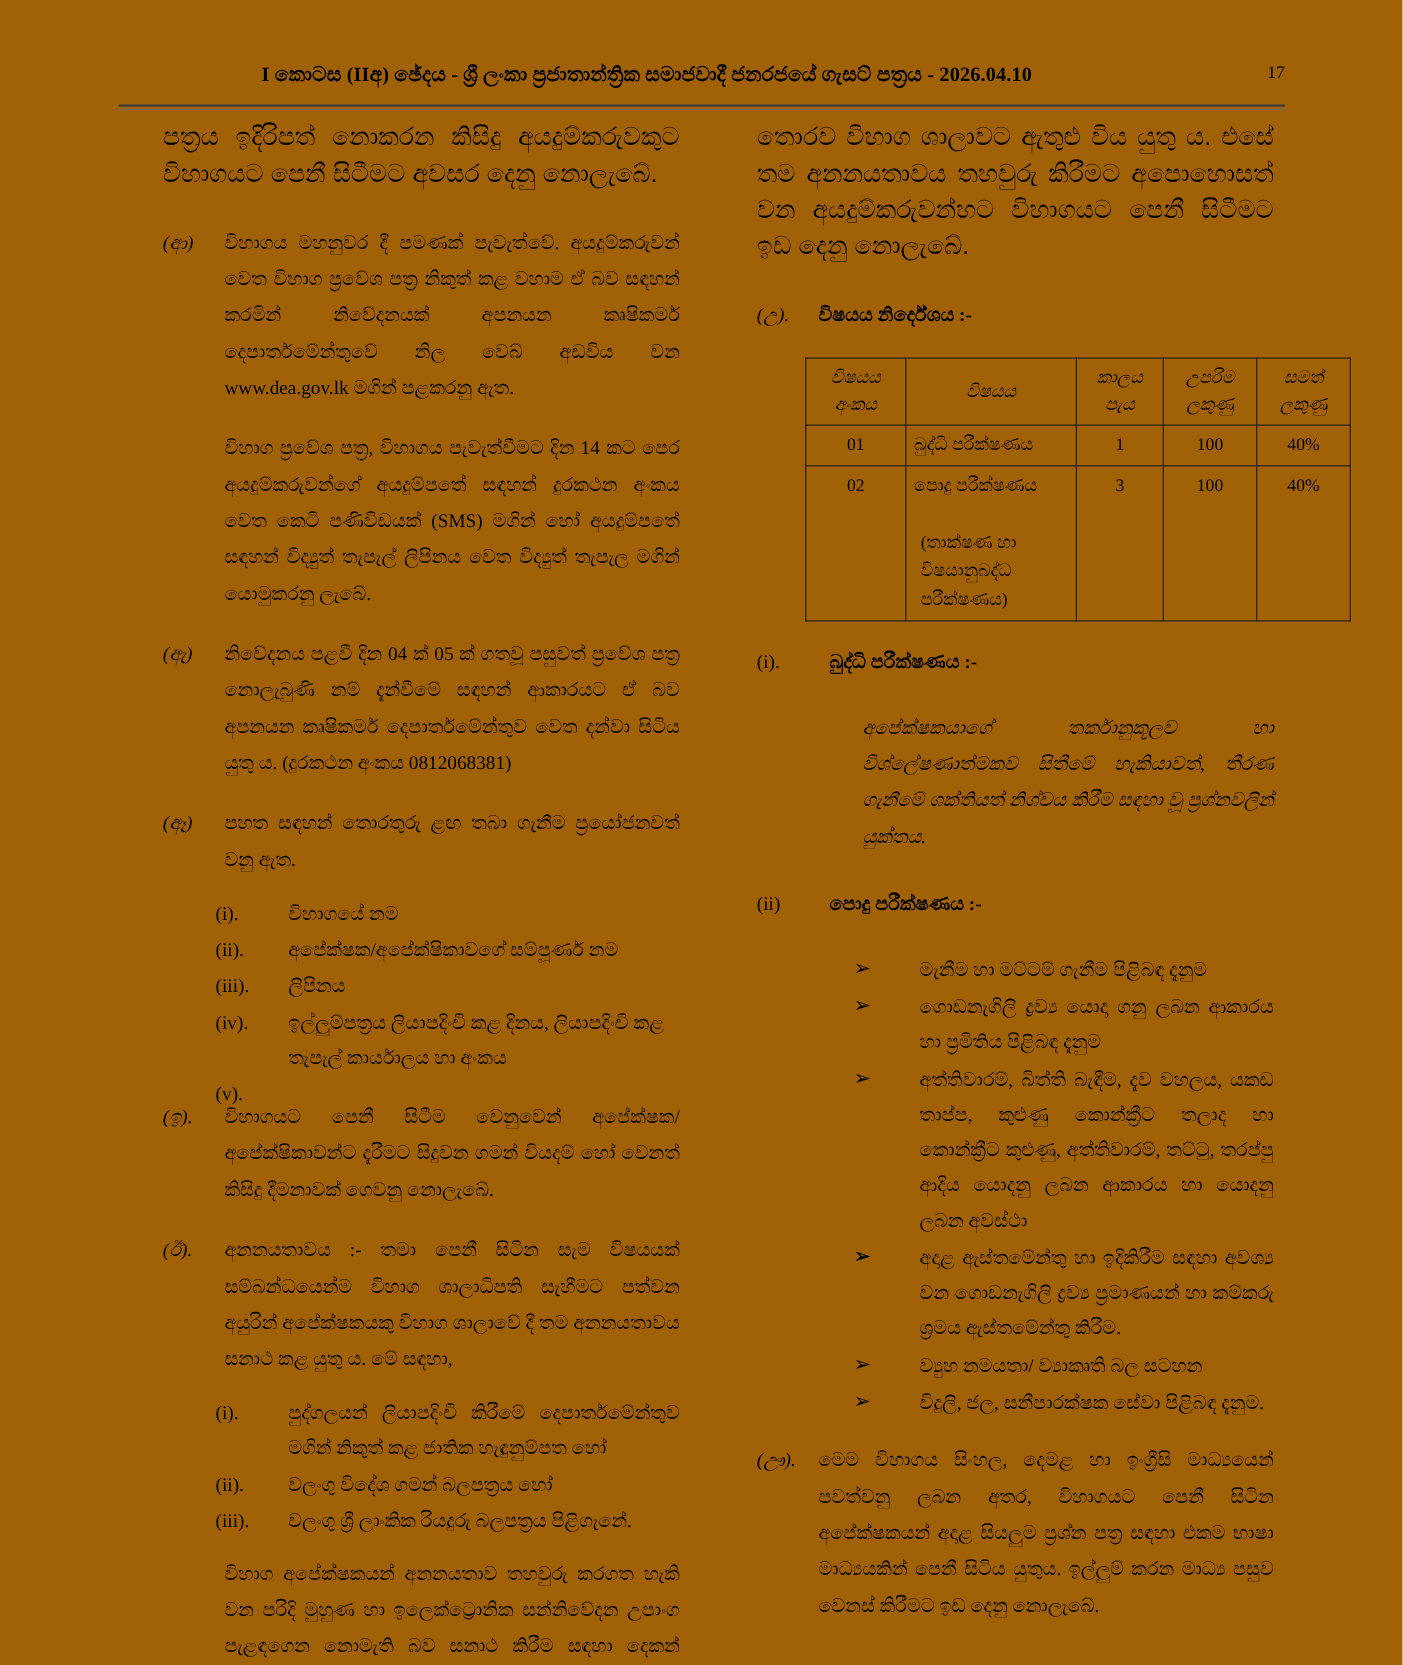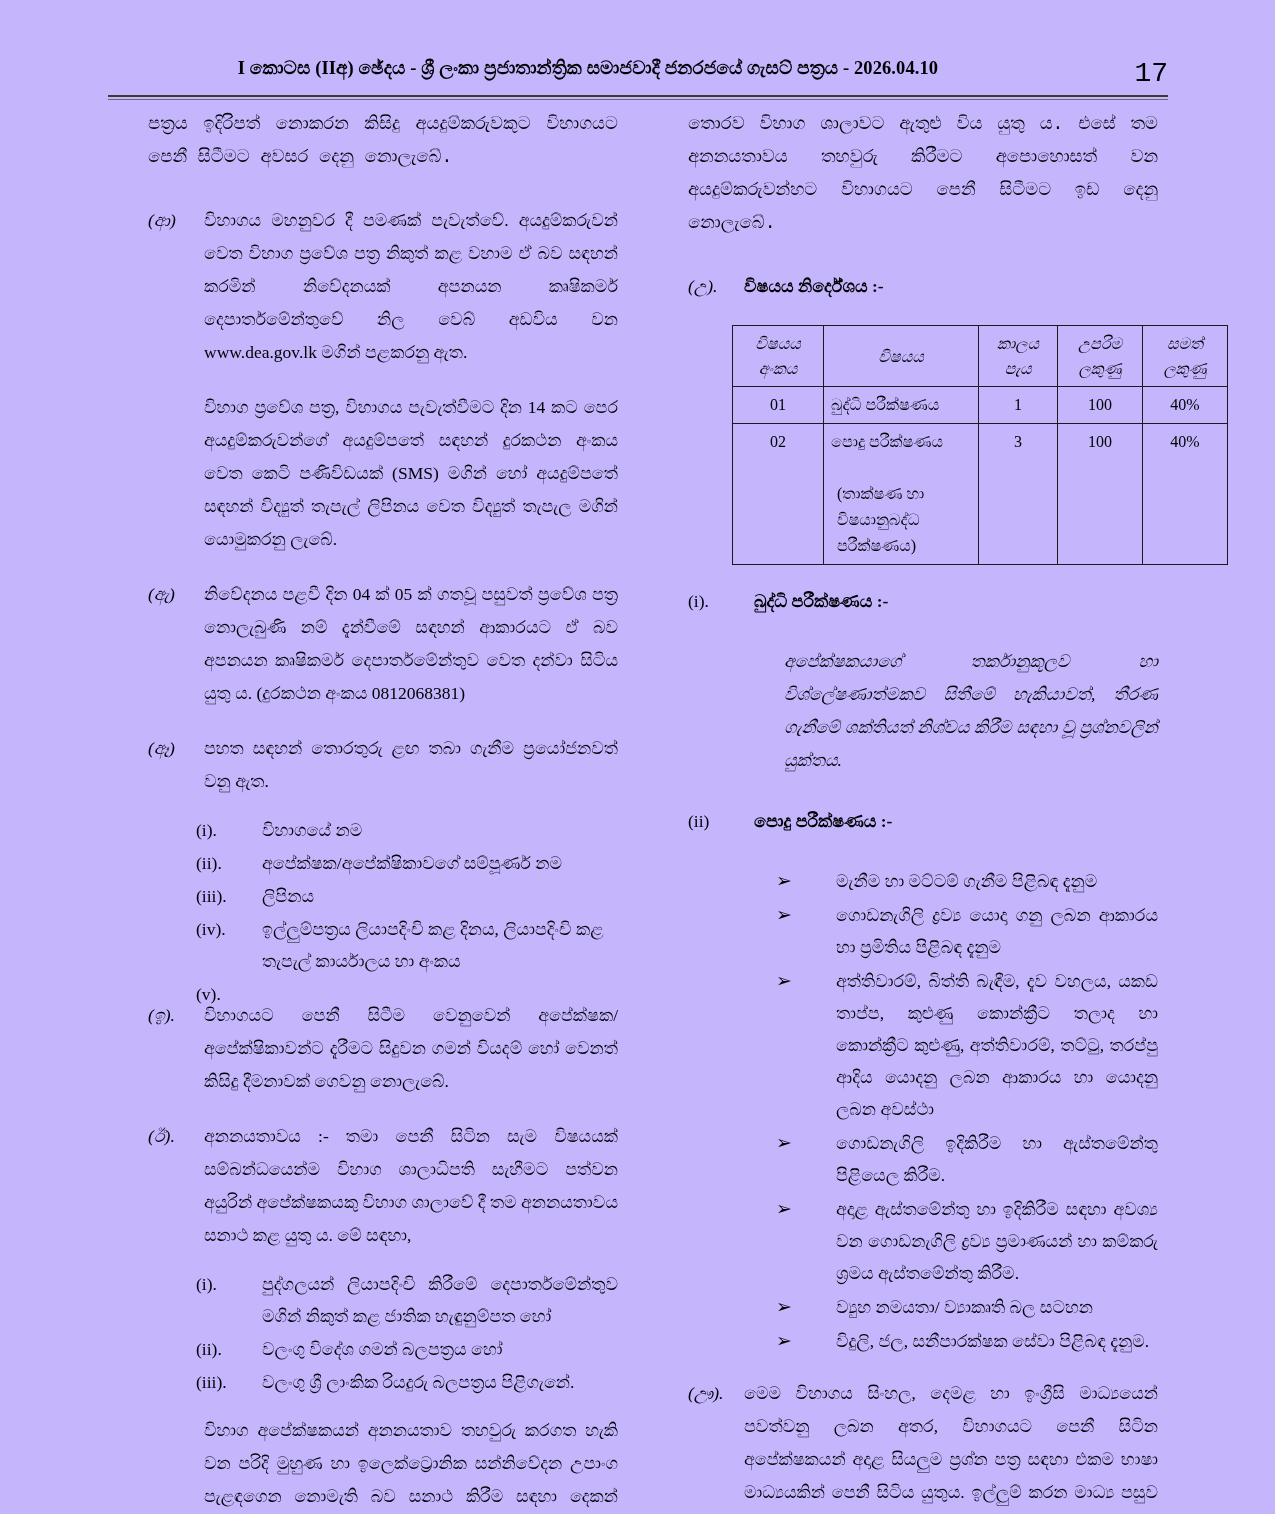--- a/index.html
+++ b/index.html
@@ -8,21 +8,21 @@
     background: #ffffff;
   }
   body {
     font-family: "Liberation Serif", serif;
     color: #000000;
   }
   #page {
     position: relative;
     width: 1275px;
     height: 1514px;
-    background: #c4b5fd;
+    background: #a16207;
     box-sizing: border-box;
     overflow: hidden;
   }
 
   
   .page-header {
     position: absolute;
     top: 58px;
     left: 108px;
     width: 1060px;
@@ -37,22 +37,22 @@
     font-family: "Liberation Serif", serif;
     font-weight: bold;
     font-size: 18.5px;
     letter-spacing: 0.1px;
     white-space: nowrap;
   }
   .header-pageno {
     position: absolute;
     right: 0;
     top: 0;
-    font-family: Liberation Mono, monospace;
-    font-size: 28px;
+    font-family: Liberation Serif, serif;
+    font-size: 16px;
   }
   .header-rule {
     position: absolute;
     top: 95px;
     left: 108px;
     width: 1060px;
     height: 0;
     border-top: 2.2px solid #3a3a3a;
   }
   .header-rule.second {
@@ -72,22 +72,22 @@
     position: absolute;
     top: 0;
     width: 470px;
   }
   .col-left  { left: 40px; }
   .col-right { left: 580px; }
 
   
   .para {
     position: relative;
-    font-family: Liberation Mono, monospace;
-    font-size: 18px;
+    font-family: Liberation Sans, sans-serif;
+    font-size: 23px;
     line-height: 33px;
     text-align: justify;
     text-justify: inter-word;
     margin: 0 0 20px 0;
   }
   .para.gap   { margin-bottom: 30px; }
 
   
   .item {
     position: relative;
@@ -386,21 +386,20 @@
         <div class="arrow-item">
           <span class="arw">➢</span>
           <span>ගොඩනැගිලි ද්‍රව්‍ය යොදා ගනු ලබන ආකාරය හා ප්‍රමිතිය පිළිබඳ දැනුම</span>
         </div>
         <div class="arrow-item">
           <span class="arw">➢</span>
           <span>අත්තිවාරම්, බිත්ති බැඳීම, දැව වහලය, යකඩ තාප්ප, කුළුණු කොන්ක්‍රීට තලාද හා කොන්ක්‍රීට කුළුණු, අත්තිවාරම්, තට්ටු, තරප්පු ආදිය යොදනු ලබන ආකාරය හා යොදනු ලබන අවස්ථා</span>
         </div>
         <div class="arrow-item">
           <span class="arw">➢</span>
-          <span>ගොඩනැගිලි ඉදිකිරීම හා ඇස්තමේන්තු පිළියෙල කිරීම.</span>
         </div>
         <div class="arrow-item">
           <span class="arw">➢</span>
           <span>අදාළ ඇස්තමේන්තු හා ඉදිකිරීම සඳහා අවශ්‍ය වන ගොඩනැගිලි ද්‍රව්‍ය ප්‍රමාණයන් හා කම්කරු ශ්‍රමය ඇස්තමේන්තු කිරීම.</span>
         </div>
         <div class="arrow-item">
           <span class="arw">➢</span>
           <span>ව්‍යුහ නමයතා/ ව්‍යාකෘති බල සටහන</span>
         </div>
         <div class="arrow-item">

